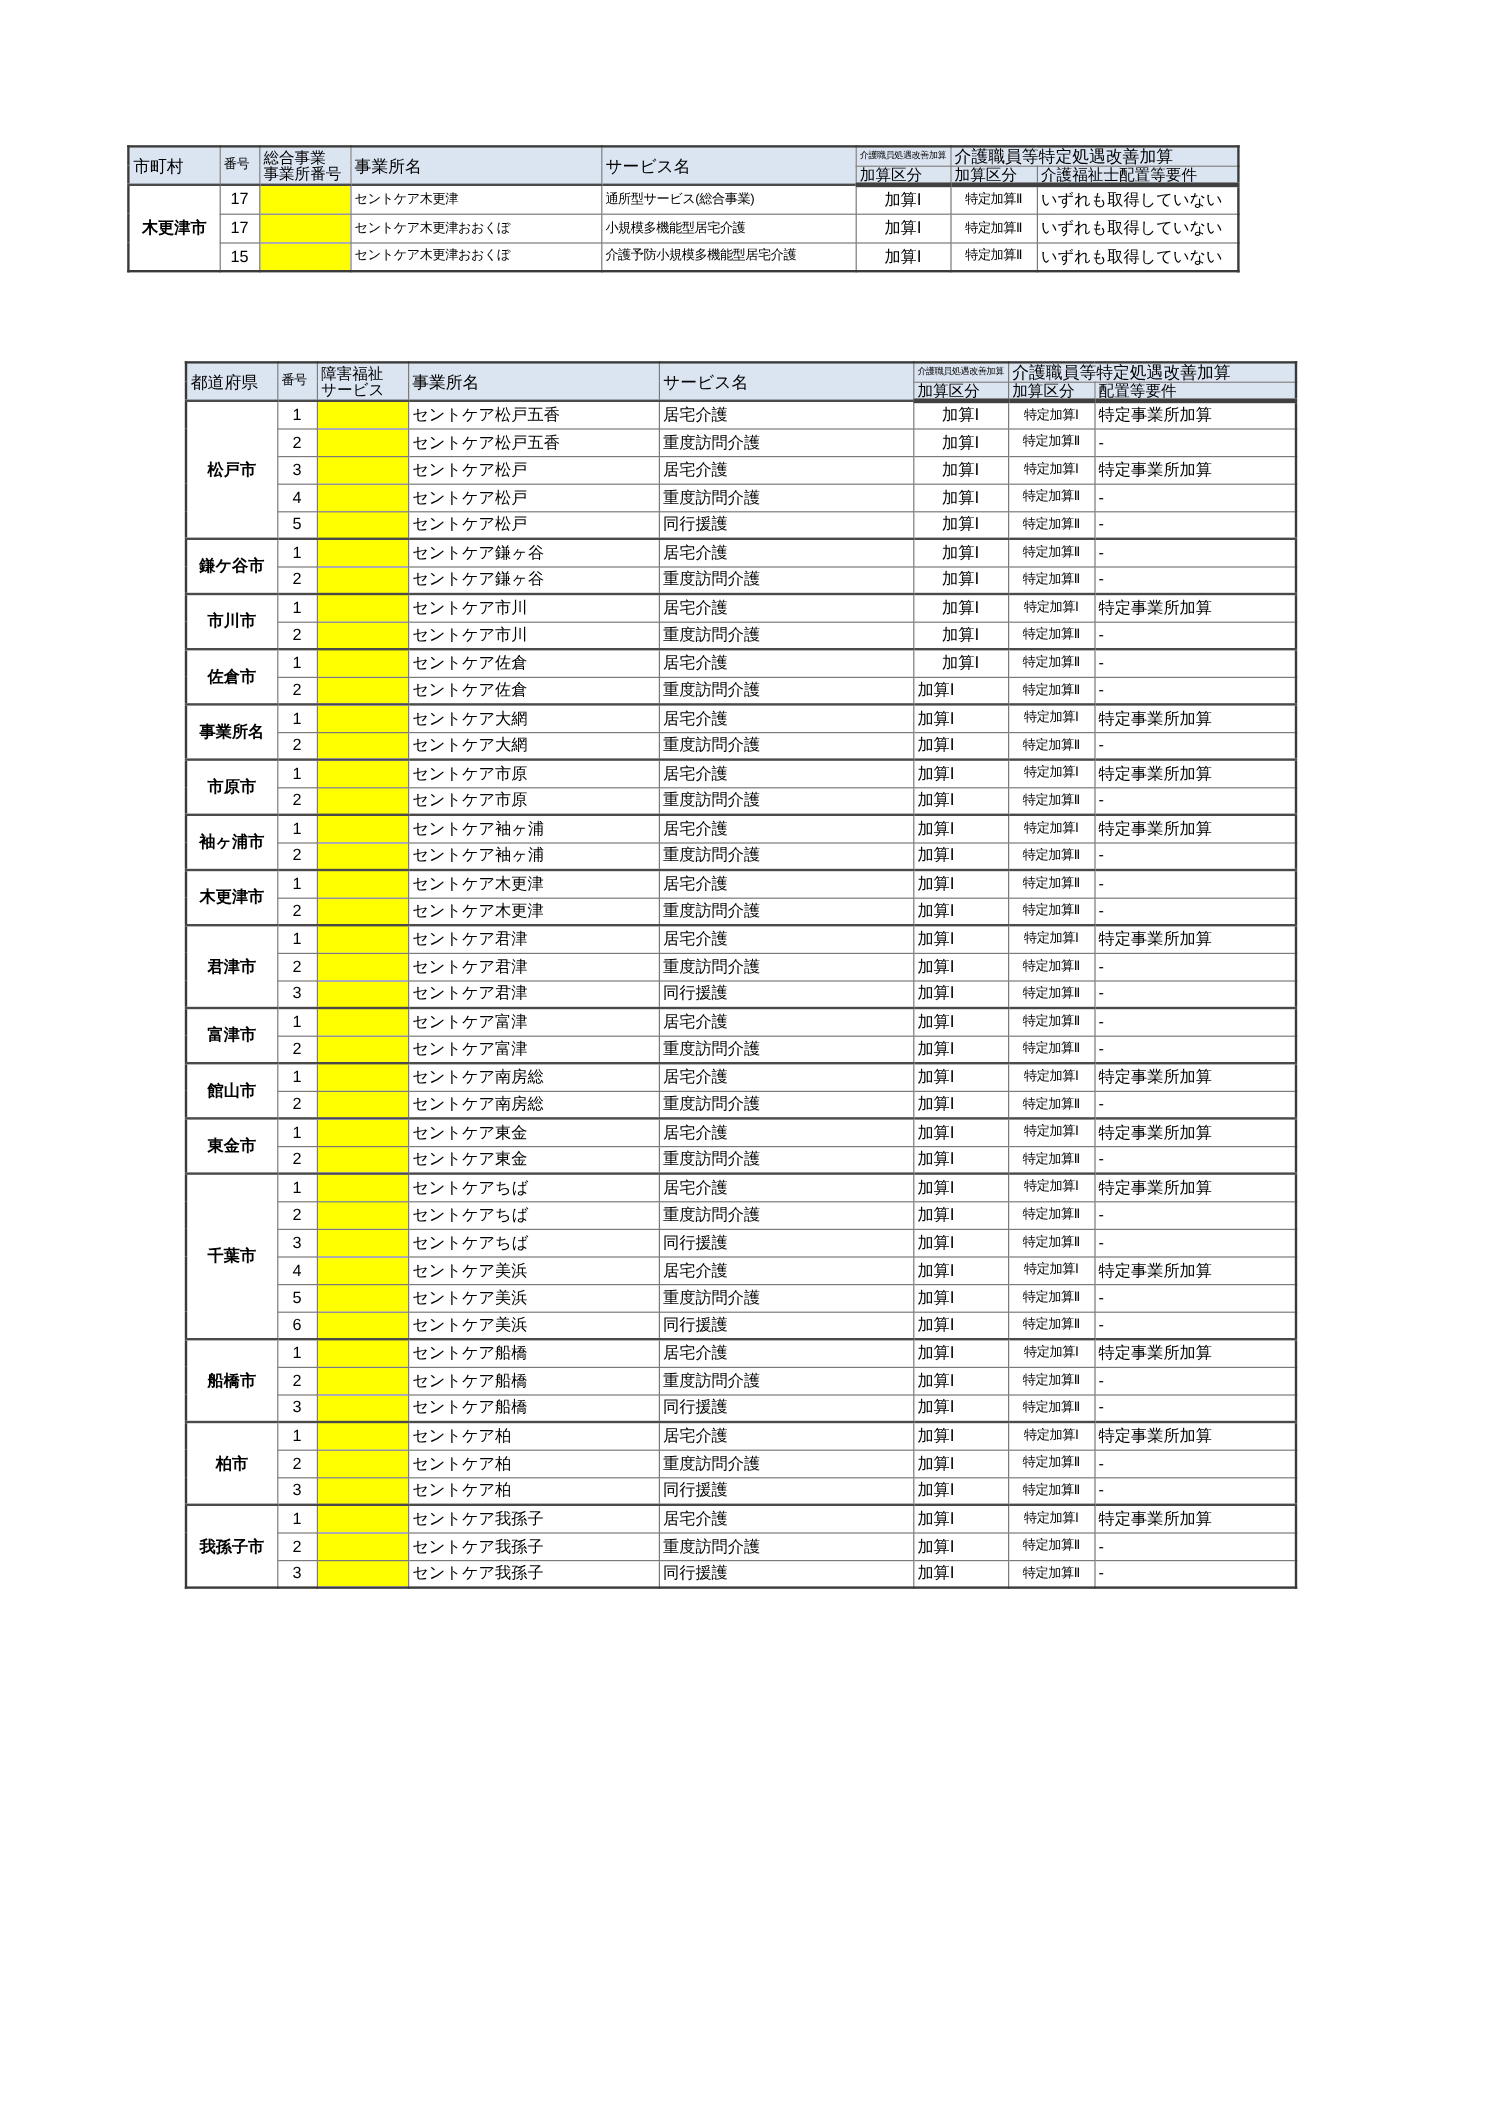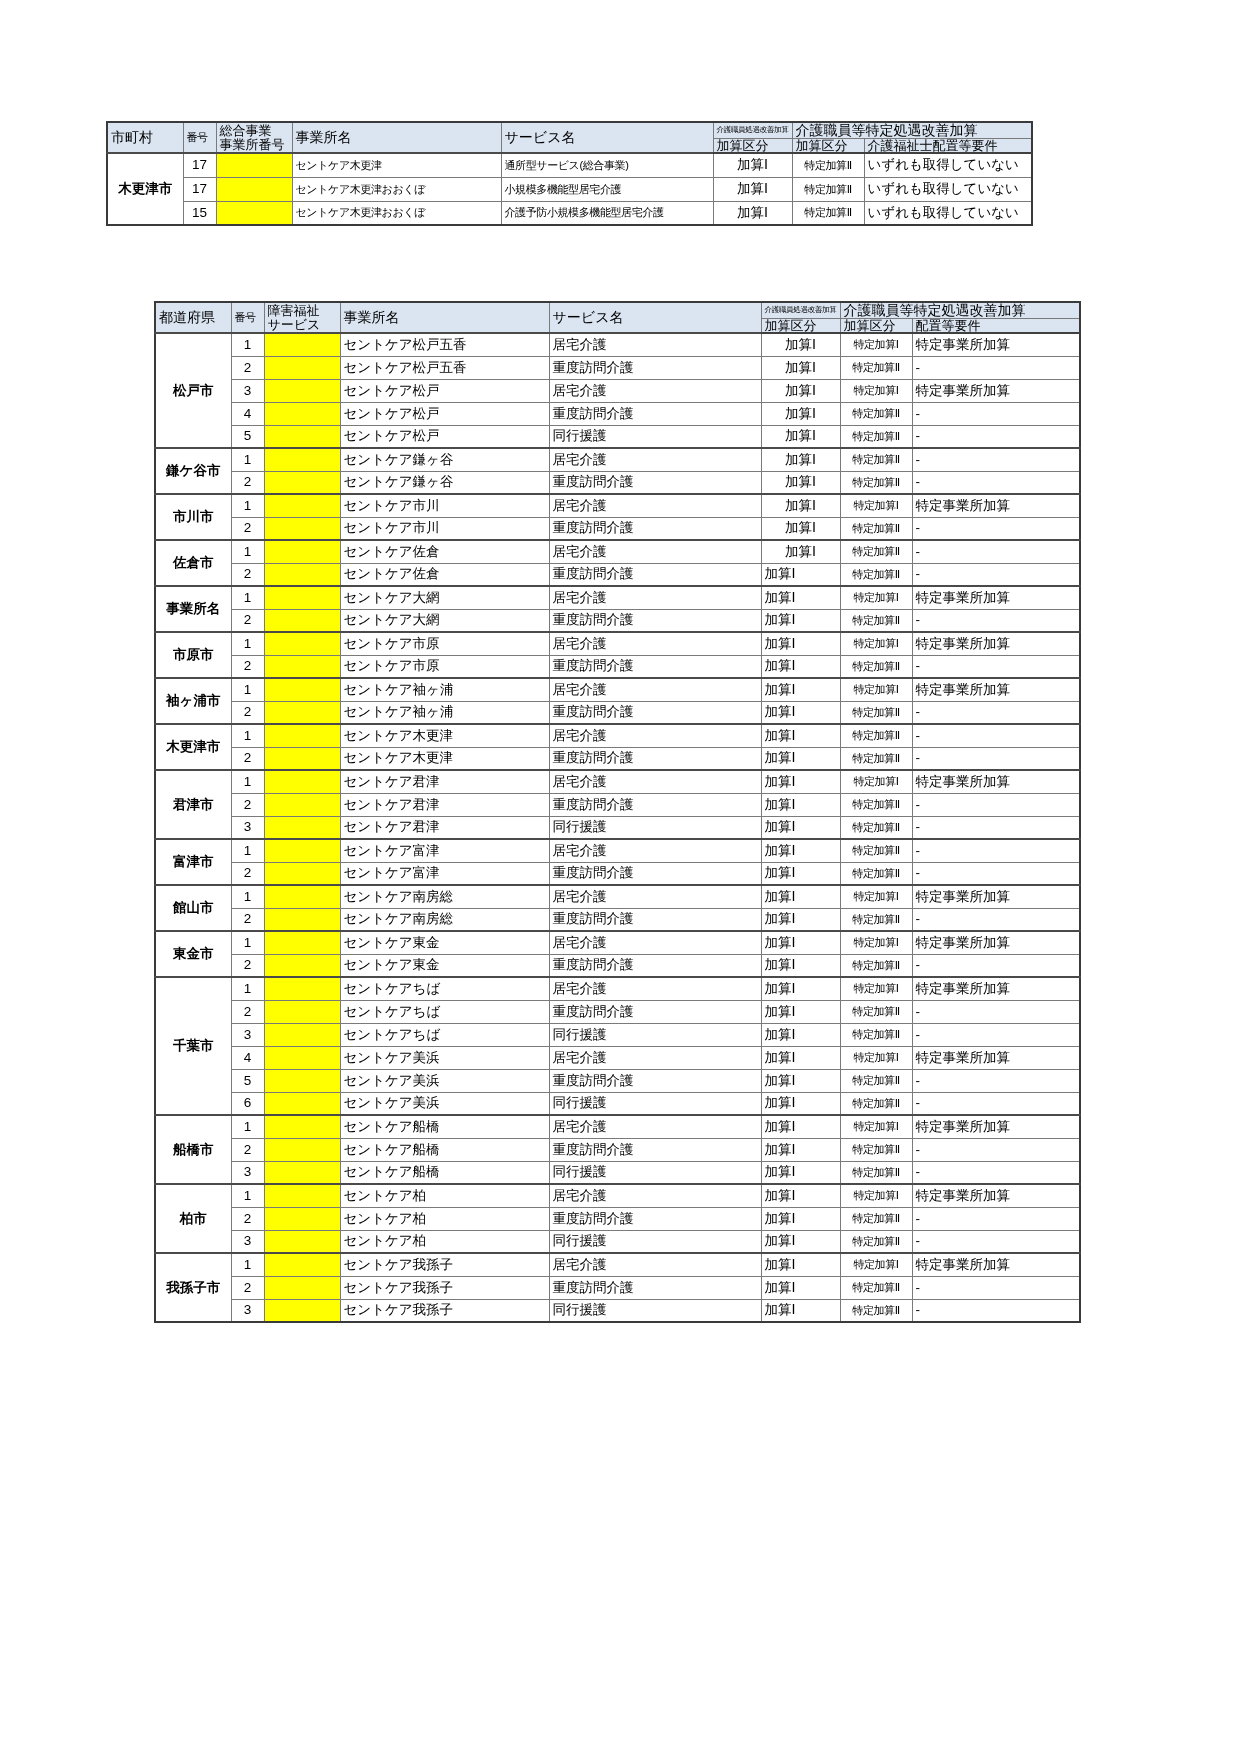--- a/index.html
+++ b/index.html
@@ -58,21 +58,21 @@
     text-align: left;
   }
   .hdr.tiny {
     font-size: 7.5px;
     letter-spacing: -0.3px;
   }
   .yellow { background: #ffff00; }
 
   
   .grp-top > td { border-top: 2px solid #4a4a4a; }
-  .hdr-bottom > th, .hdr-bottom > td { border-bottom: 2px solid #404040; }
+  .hdr-bottom > th, .hdr-bottom > td { border-bottom: 4px solid #404040; }
 
   td.c { text-align: center; }
   td.l { text-align: left; }
 
   
   #table1 col.c-city   { width: 76px; }
   #table1 col.c-no     { width: 33px; }
   #table1 col.c-ins    { width: 76px; }
   #table1 col.c-office { width: 209px; }
   #table1 col.c-svc    { width: 212px; }

